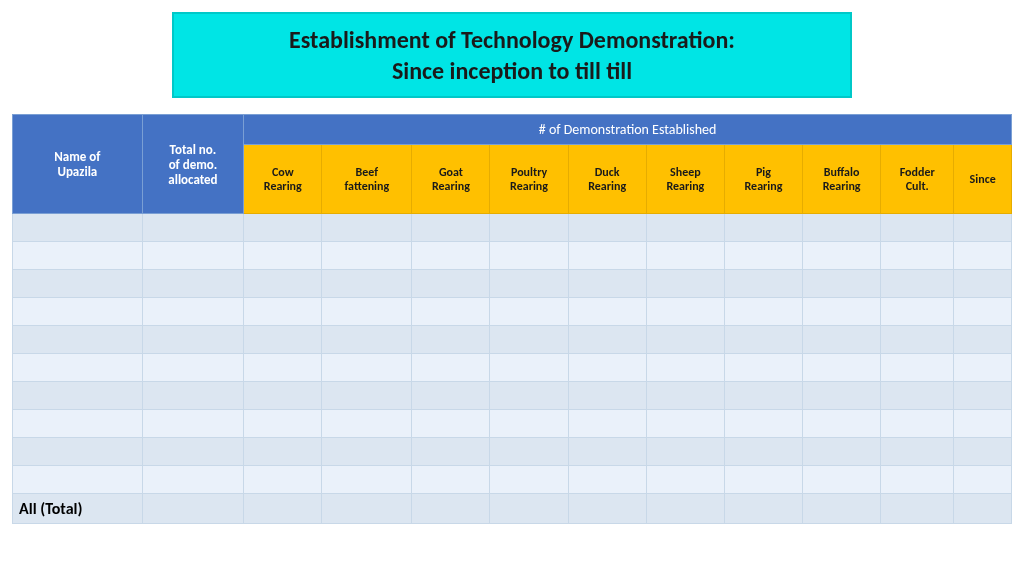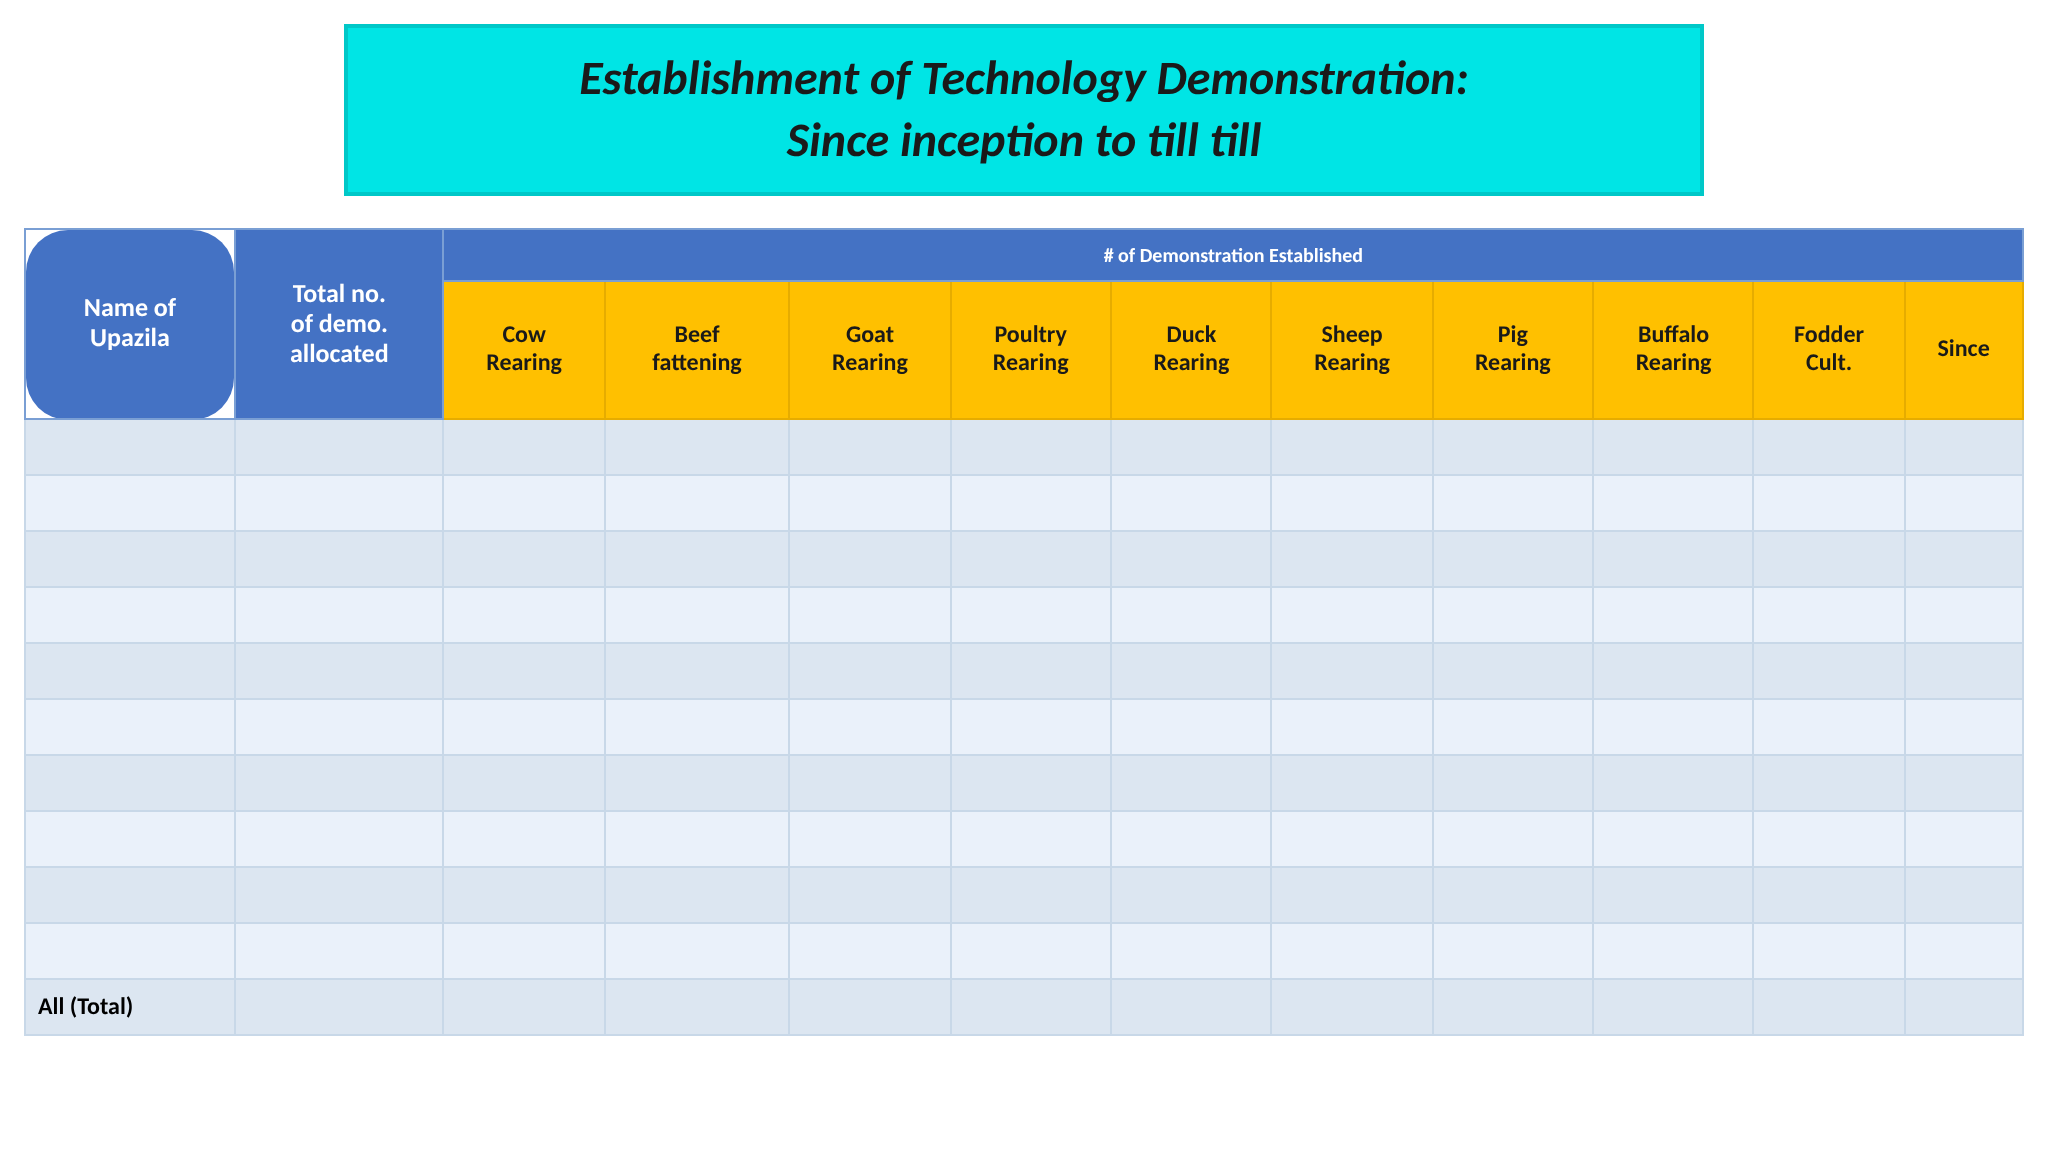--- a/index.html
+++ b/index.html
@@ -28,21 +28,20 @@
       text-align: center;
       margin-bottom: 16px;
       width: 680px;
     }
 
     .title-text {
       font-size: 24px;
       font-weight: bold;
       color: #1a1a1a;
       line-height: 1.3;
-      font-style: italic;
     }
 
     .table-container {
       width: 1000px;
     }
 
     table {
       width: 100%;
       border-collapse: collapse;
       border: 1px solid #b0bec5;
@@ -53,30 +52,29 @@
       color: #ffffff;
       font-weight: bold;
       font-size: 13px;
       text-align: center;
       padding: 6px 4px;
       border: 1px solid #7a9fd4;
     }
 
     .header-row-1 th.name-col {
       vertical-align: middle;
-      border-radius: 21px;
     }
 
     .header-row-1 th.demo-col {
       vertical-align: middle;
     }
 
     .header-row-1 th.demo-types {
-      font-size: 10px;
-      font-weight: bold;
+      font-size: 14px;
+      font-weight: normal;
     }
 
     .header-row-2 th {
       background-color: #ffc000;
       color: #1a1a1a;
       font-weight: bold;
       font-size: 12px;
       text-align: center;
       padding: 20px 3px;
       border: 1px solid #e6ac00;
@@ -95,21 +93,21 @@
     }
 
     .data-row:nth-child(even) td {
       background-color: #eaf1fa;
     }
 
     .total-row td {
       background-color: #dce6f1;
       border: 1px solid #c8d8e8;
       padding: 5px 4px;
-      font-size: 12px;
+      font-size: 16px;
       font-weight: bold;
       text-align: left;
       height: 28px;
     }
 
     .total-row td:first-child {
       padding-left: 6px;
     }
   </style>
 </head>

